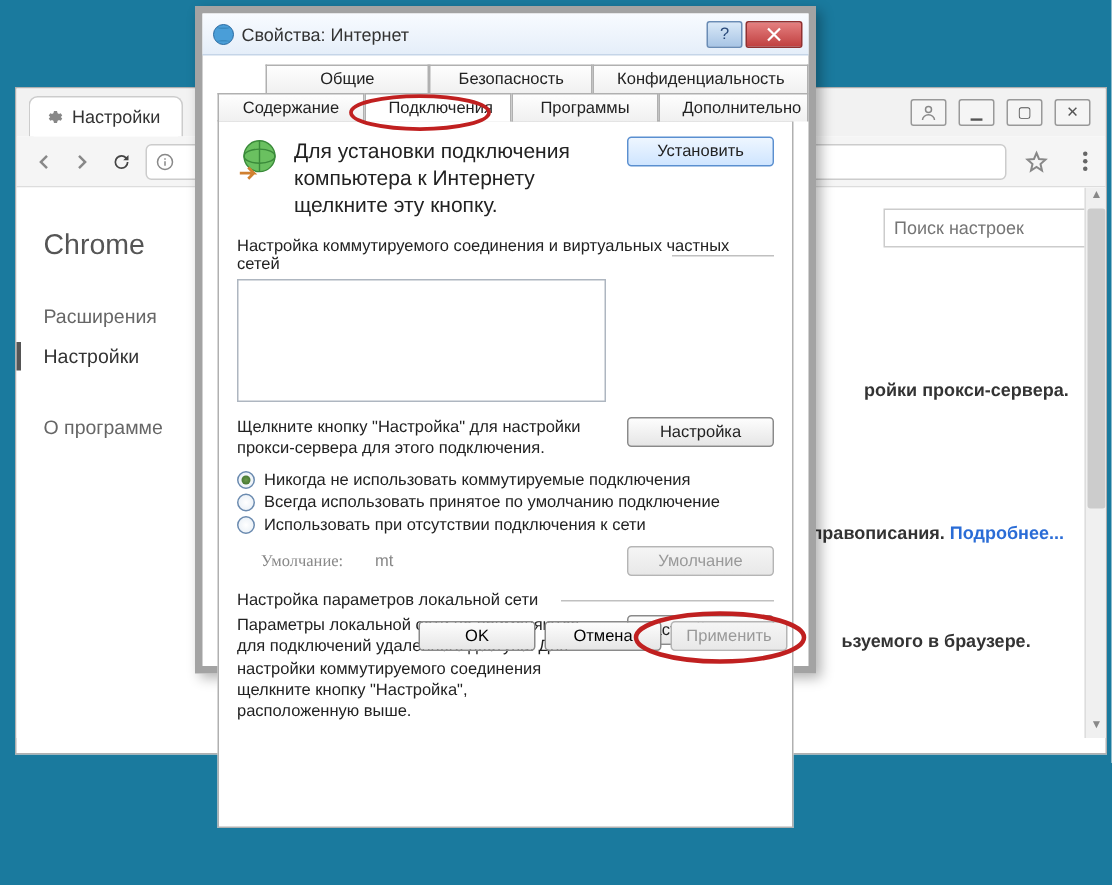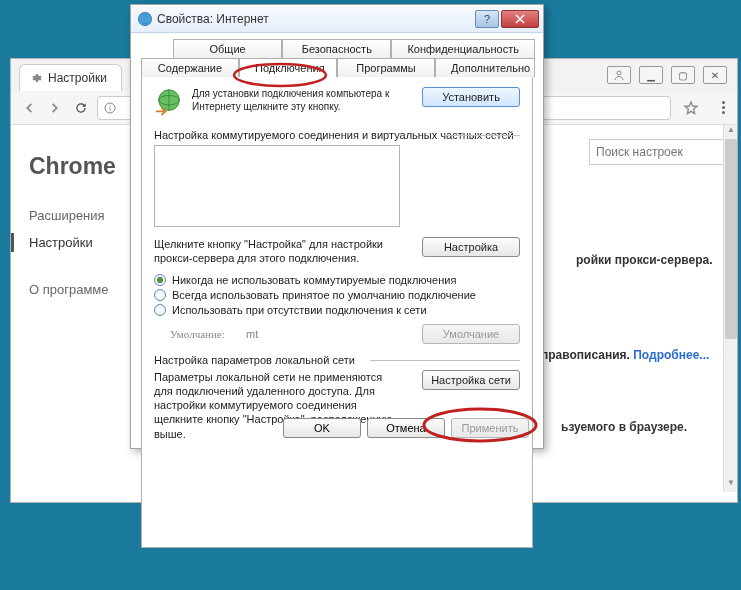--- a/index.html
+++ b/index.html
@@ -15,57 +15,57 @@
 .chrome-toolbar { height: 34px; background: #f5f5f5; border-bottom: 1px solid #ddd; display: flex; align-items: center; padding: 0 8px; gap: 6px; }
 .nav-btn { width: 20px; height: 20px; display: flex; align-items: center; justify-content: center; color: #888; }
 .nav-btn.active { color: #444; }
 .omnibox { flex: 1; height: 24px; border: 1px solid #ccc; border-radius: 4px; background: #fff; display: flex; align-items: center; padding: 0 6px; font-size: 12px; color: #555; }
 .star-icon { width: 16px; height: 16px; margin: 0 6px; }
 .menu-dots { width: 12px; height: 16px; display: flex; flex-direction: column; justify-content: space-around; align-items: center; margin-left: 6px; }
 .menu-dots span { width: 3px; height: 3px; background: #666; border-radius: 50%; }
 
 .chrome-body { display: flex; height: calc(100% - 76px); background: #fff; }
 .sidebar { width: 130px; padding: 28px 0 0 18px; font-size: 13px; color: #666; }
-.sidebar h1 { font-size: 23px; font-weight: 700; color: #555; margin-bottom: 22px; }
+.sidebar h1 { font-size: 19px; font-weight: 400; color: #555; margin-bottom: 22px; }
 .sidebar-item { padding: 6px 0; cursor: pointer; }
 .sidebar-item.sel { color: #333; position: relative; }
 .sidebar-item.sel::before { content: ""; position: absolute; left: -18px; top: 4px; bottom: 4px; width: 3px; background: #555; }
 .main { flex: 1; padding: 14px 14px 0 0; overflow: hidden; position: relative; }
 .search-box { position: absolute; top: 14px; right: 8px; width: 140px; height: 26px; border: 1px solid #ccc; padding: 0 6px; font-size: 12px; }
 .body-text { position: absolute; font-size: 12px; color: #333; font-weight: bold; }
 .bt1 { top: 128px; left: 435px; }
 .bt2 { top: 223px; left: 400px; }
 .bt3 { top: 295px; left: 420px; }
 .link { color: #2a6cd6; }
 .scrollbar { position: absolute; right: 0; top: 0; bottom: 0; width: 14px; background: #f0f0f0; border-left: 1px solid #ddd; }
 .scroll-thumb { position: absolute; top: 14px; width: 12px; left: 1px; height: 200px; background: #ccc; border-radius: 2px; }
 .scroll-arrow { width: 14px; height: 14px; font-size: 8px; text-align: center; color: #888; }
 
 
-.dialog { position: absolute; top: 4px; left: 130px; width: 414px; height: 445px; background: #fff; border: 1px solid #a3a3a3; box-shadow: 3px 3px 8px rgba(0,0,0,.3); }
+.dialog { position: absolute; top: 4px; left: 130px; width: 414px; height: 445px; background: #fff; border: 5px solid #a3a3a3; box-shadow: 3px 3px 8px rgba(0,0,0,.3); }
 .dlg-titlebar { height: 28px; background: linear-gradient(#f8fbff,#e5eef9); border-bottom: 1px solid #c5d5e8; display: flex; align-items: center; padding: 0 4px 0 6px; }
 .dlg-icon { width: 16px; height: 16px; margin-right: 4px; }
 .dlg-title { flex: 1; font-size: 12px; color: #333; }
 .dlg-help { width: 24px; height: 18px; background: linear-gradient(#d9e8f7,#a8c5e5); border: 1px solid #6a8cb5; border-radius: 2px; font-size: 11px; color: #2a4a7a; display: flex; align-items: center; justify-content: center; margin-right: 2px; }
 .dlg-close { width: 38px; height: 18px; background: linear-gradient(#e58080,#c04040); border: 1px solid #903030; border-radius: 2px; display: flex; align-items: center; justify-content: center; }
 .dlg-close svg { width: 10px; height: 10px; }
 
 .dlg-body { padding: 6px 10px 0; font-size: 11px; color: #222; }
 .tabs { display: flex; flex-wrap: wrap; margin-left: 32px; width: 362px; }
 .tabs-row { display: flex; }
 .tab { border: 1px solid #b0b0b0; border-bottom: none; background: linear-gradient(#fefefe,#f0f0f0); padding: 3px 15px; font-size: 11px; text-align: center; cursor: pointer; }
 .tab.sel { background: #fff; position: relative; }
 .tab.sel::after { content: ""; position: absolute; left: 0; right: 0; bottom: -1px; height: 1px; background: #fff; }
 .tabs-row1 .tab { flex: 1; }
 .tabs-row2 .tab { flex: 1; }
 .tab-content { border: 1px solid #b0b0b0; background: #fff; margin-top: -1px; padding: 10px 12px 14px; height: 472px; }
 
 .row-install { display: flex; align-items: flex-start; gap: 8px; margin-bottom: 12px; }
 .globe-icon { width: 30px; height: 30px; flex-shrink: 0; }
-.install-text { flex: 1; font-size: 10px; line-height: 1.3; }
+.install-text { flex: 1; font-size: 14px; line-height: 1.3; }
 .btn { background: linear-gradient(#fdfdfd,#e6e6e6); border: 1px solid #8a8a8a; border-radius: 3px; padding: 3px 0; font-size: 11px; text-align: center; cursor: pointer; width: 98px; }
 .btn.primary { background: linear-gradient(#eef6ff,#cfe5ff); border-color: #5a8fd0; }
 .btn.disabled { color: #999; background: linear-gradient(#f5f5f5,#e8e8e8); border-color: #b5b5b5; }
 
 .section-label { font-size: 11px; margin: 4px 0 4px; position: relative; }
 .section-label::after { content: ""; position: absolute; top: 50%; height: 1px; background: #c0c0c0; }
 .sl1::after { left: 290px; right: 0; }
 .sl3::after { left: 216px; right: 0; }
 
 .dial-list-area { display: flex; gap: 8px; margin-bottom: 10px; }

